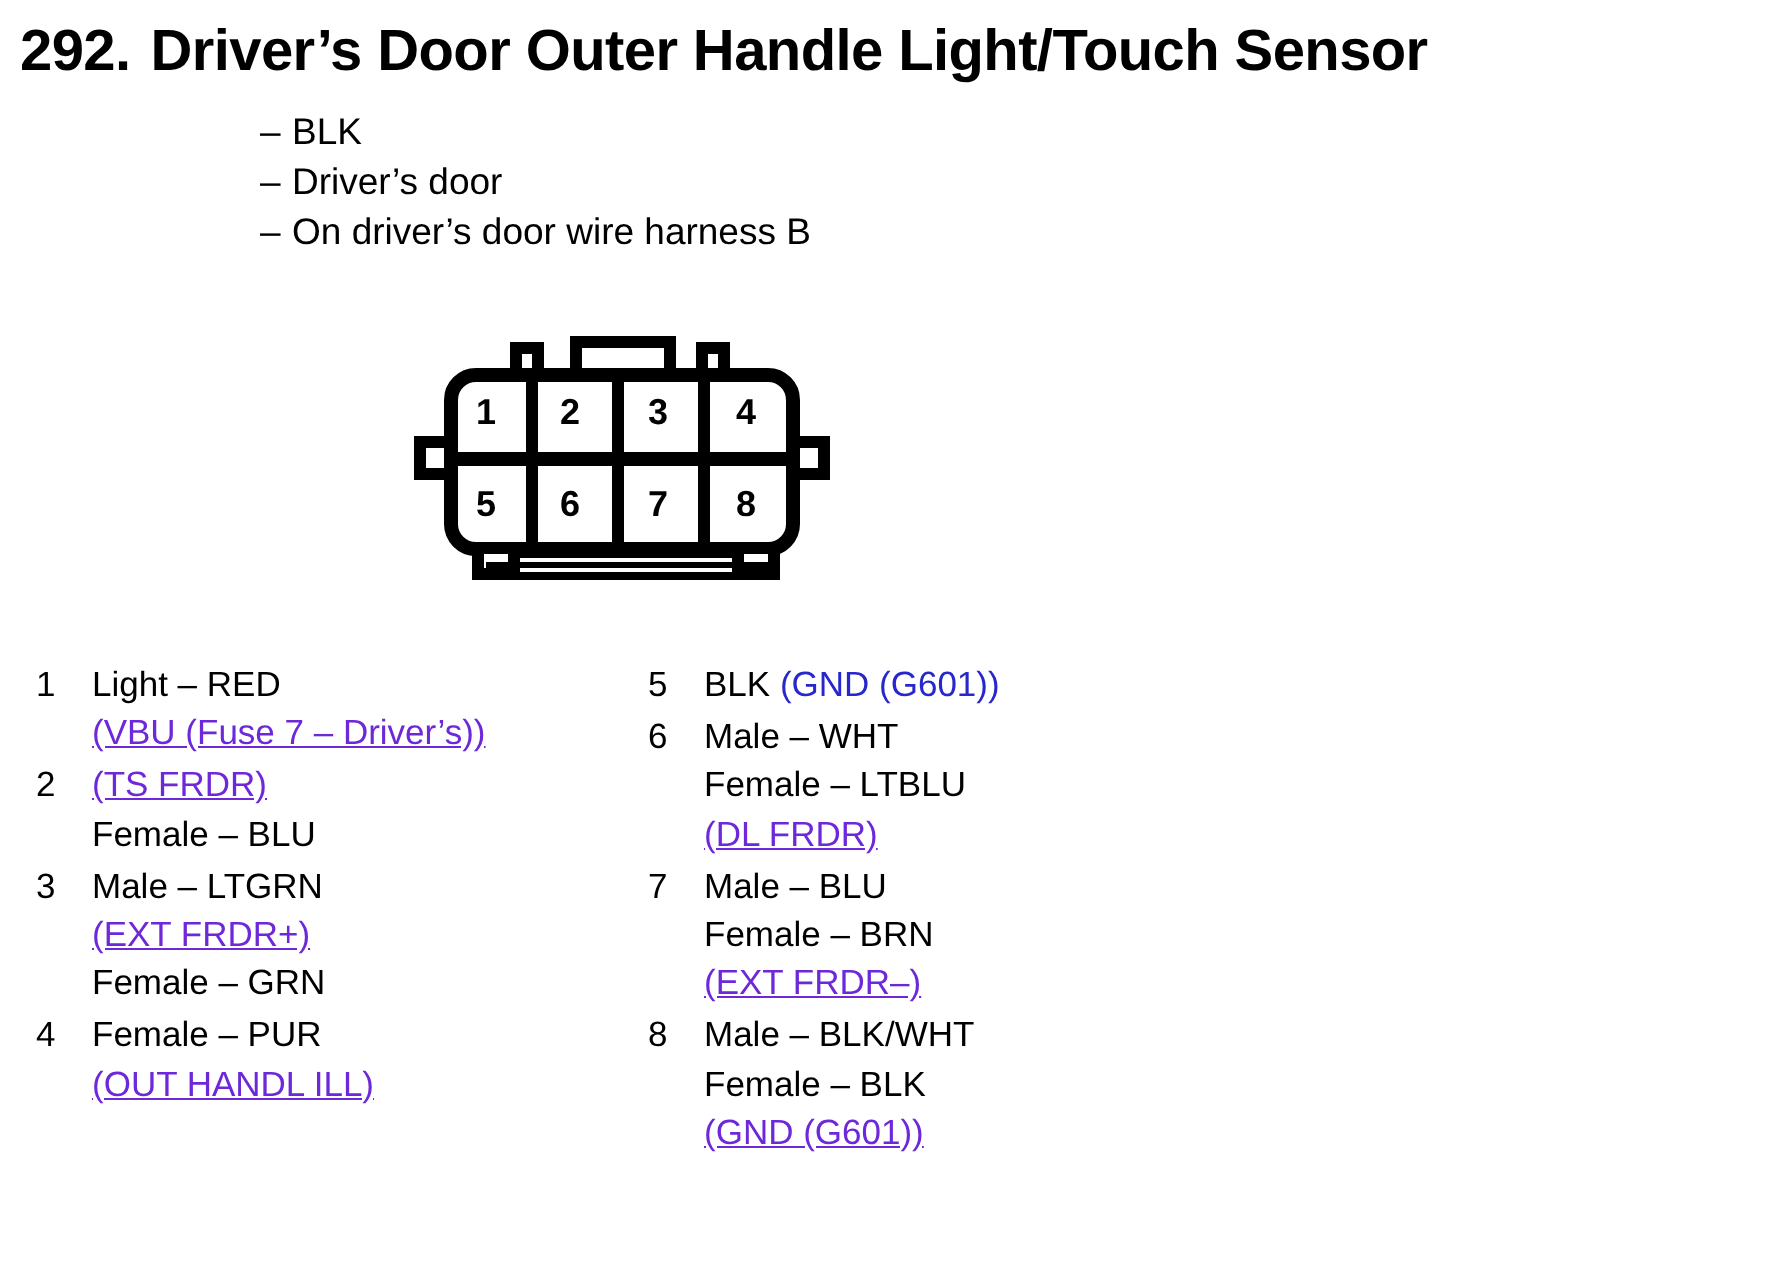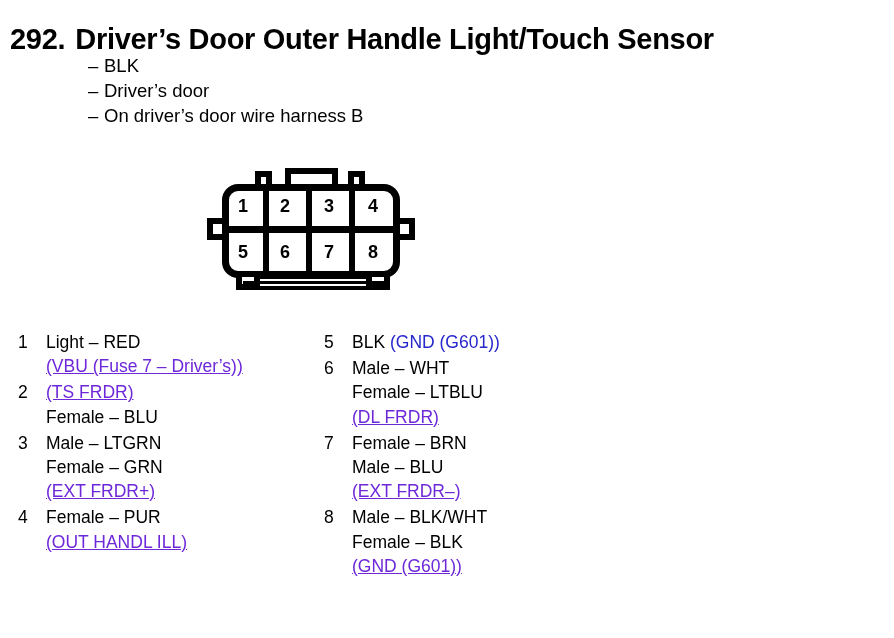--- a/index.html
+++ b/index.html
@@ -14,21 +14,21 @@
     position: relative;
     font-family: "Liberation Sans", sans-serif;
     color: #000000;
     overflow: hidden;
   }
 
   
   #page-title {
     position: absolute;
     left: 10px;
-    top: 21px;
+    top: 8px;
     width: 880px;
     font-size: 29px;
     font-weight: bold;
     letter-spacing: -0.3px;
     white-space: nowrap;
     line-height: 36px;
   }
   #page-title .num {
     margin-right: 10px;
   }
@@ -36,20 +36,21 @@
   
   #subtitle-list {
     position: absolute;
     left: 88px;
     top: 53px;
     font-size: 18.5px;
     line-height: 25px;
   }
   #subtitle-list .bullet-row {
     white-space: nowrap;
+    margin-left: 42px;
   }
   #subtitle-list .dash {
     display: inline-block;
     width: 16px;
   }
 
   
   #connector {
     position: absolute;
     left: 203px;
@@ -254,22 +255,22 @@
     <div class="line signal">(VBU (Fuse 7 – Driver’s))</div>
   </div>
   <div class="pin-entry">
     <span class="pin-no">2</span>
     <div class="line signal">(TS FRDR)</div>
     <div class="line">Female – BLU</div>
   </div>
   <div class="pin-entry">
     <span class="pin-no">3</span>
     <div class="line">Male – LTGRN</div>
+    <div class="line signal">(EXT FRDR+)</div>
     <div class="line">Female – GRN</div>
-    <div class="line signal">(EXT FRDR+)</div>
   </div>
   <div class="pin-entry">
     <span class="pin-no">4</span>
     <div class="line">Female – PUR</div>
     <div class="line signal">(OUT HANDL ILL)</div>
   </div>
 </div>
 
 <div id="pin-col-right" class="pin-col">
   <div class="pin-entry">
@@ -277,22 +278,22 @@
     <div class="line"><span>BLK</span> <span class="inline-signal">(GND (G601))</span></div>
   </div>
   <div class="pin-entry">
     <span class="pin-no">6</span>
     <div class="line">Male – WHT</div>
     <div class="line">Female – LTBLU</div>
     <div class="line signal">(DL FRDR)</div>
   </div>
   <div class="pin-entry">
     <span class="pin-no">7</span>
+    <div class="line">Male – BLU</div>
     <div class="line">Female – BRN</div>
-    <div class="line">Male – BLU</div>
     <div class="line signal">(EXT FRDR–)</div>
   </div>
   <div class="pin-entry">
     <span class="pin-no">8</span>
     <div class="line">Male – BLK/WHT</div>
     <div class="line">Female – BLK</div>
     <div class="line signal">(GND (G601))</div>
   </div>
 </div>
 

